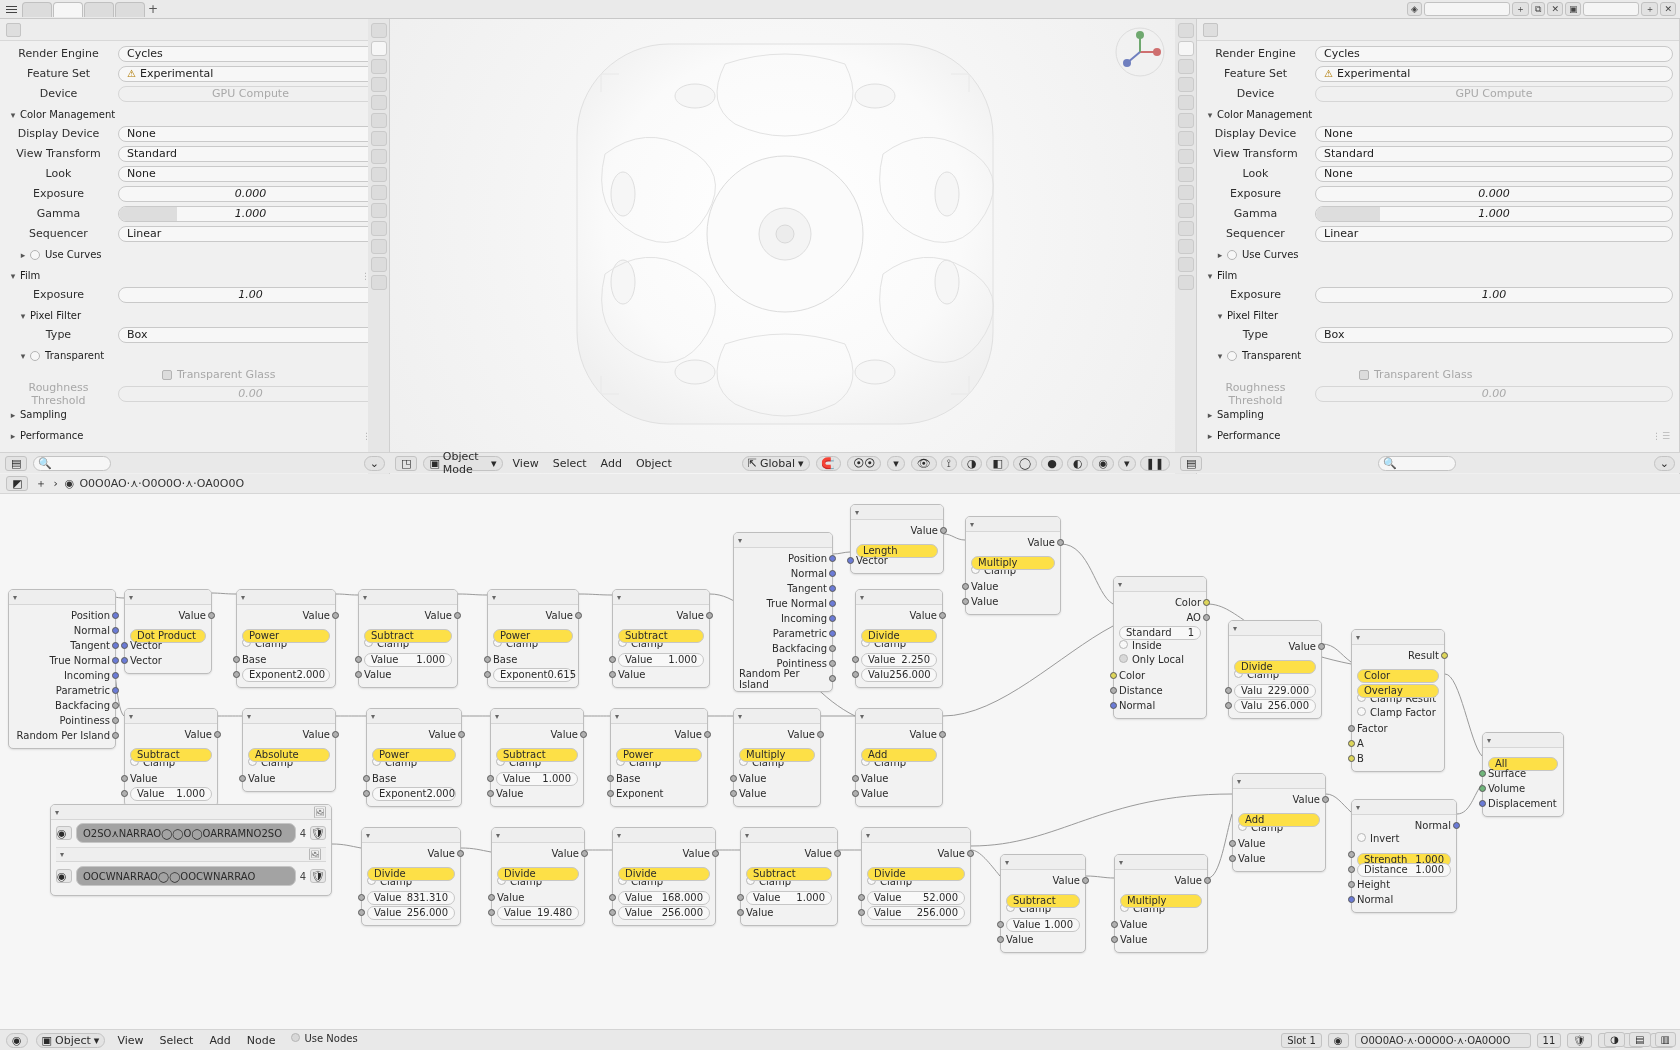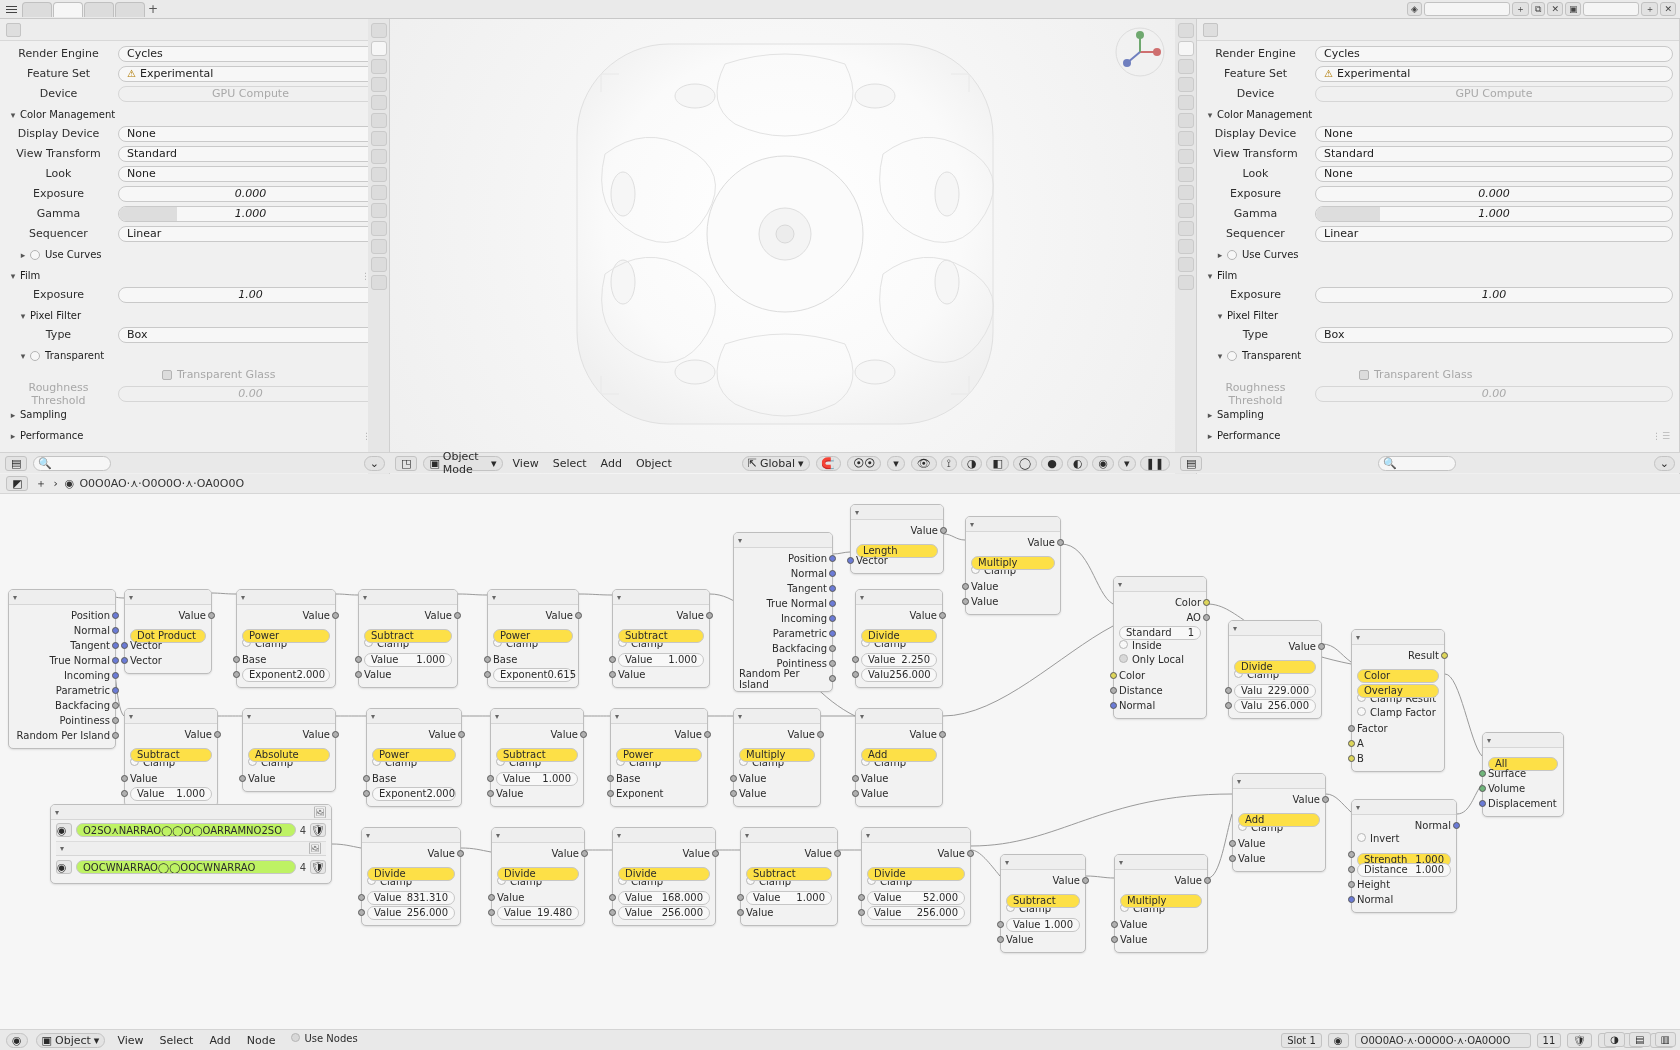--- a/index.html
+++ b/index.html
@@ -140,21 +140,21 @@
   .sock.in { left: -9px; }
   .sock.out { right: -9px; }
   .s-yellow { background: #ddd55a; }
   .s-grey { background: #b0b0b0; }
   .s-blue { background: #6b7bd6; }
   .s-green { background: #6fb57a; }
   .wires { position: absolute; left: 0; top: 0; width: 1680px; height: 535px; pointer-events: none; }
 
   .imgnode-row { display: flex; align-items: center; gap: 4px; margin-bottom: 4px; }
   .imgnode-row .ibtn { width: 16px; height: 14px; border: 1px solid #c2c2c2; background: #e6e6e6; border-radius: 3px; }
-  .imgnode-row .iname { flex: 1; height: 14px; border: 1px solid #c6c6c6; background: #bef264; border-radius: 7px; display: flex; align-items: center; padding: 0 6px; font-size: 10px; overflow: hidden; white-space: nowrap; }
+  .imgnode-row .iname { flex: 1; height: 14px; border: 1px solid #c6c6c6; background: #a3a3a3; border-radius: 7px; display: flex; align-items: center; padding: 9px 6px; font-size: 10px; overflow: hidden; white-space: nowrap; }
   .imgnode-row .icount { font-size: 10px; color: #444; }
 
   .status-pill { height: 15px; border: 1px solid #c3c3c3; background: #e4e4e4; border-radius: 3px; display: flex; align-items: center; gap: 4px; padding: 0 5px; font-size: 10px; }
   .bcrumb { display: flex; align-items: center; gap: 5px; font-size: 11px; color: #333; }
 </style>
 </head>
 <body>
 
 <div class="app">
 

